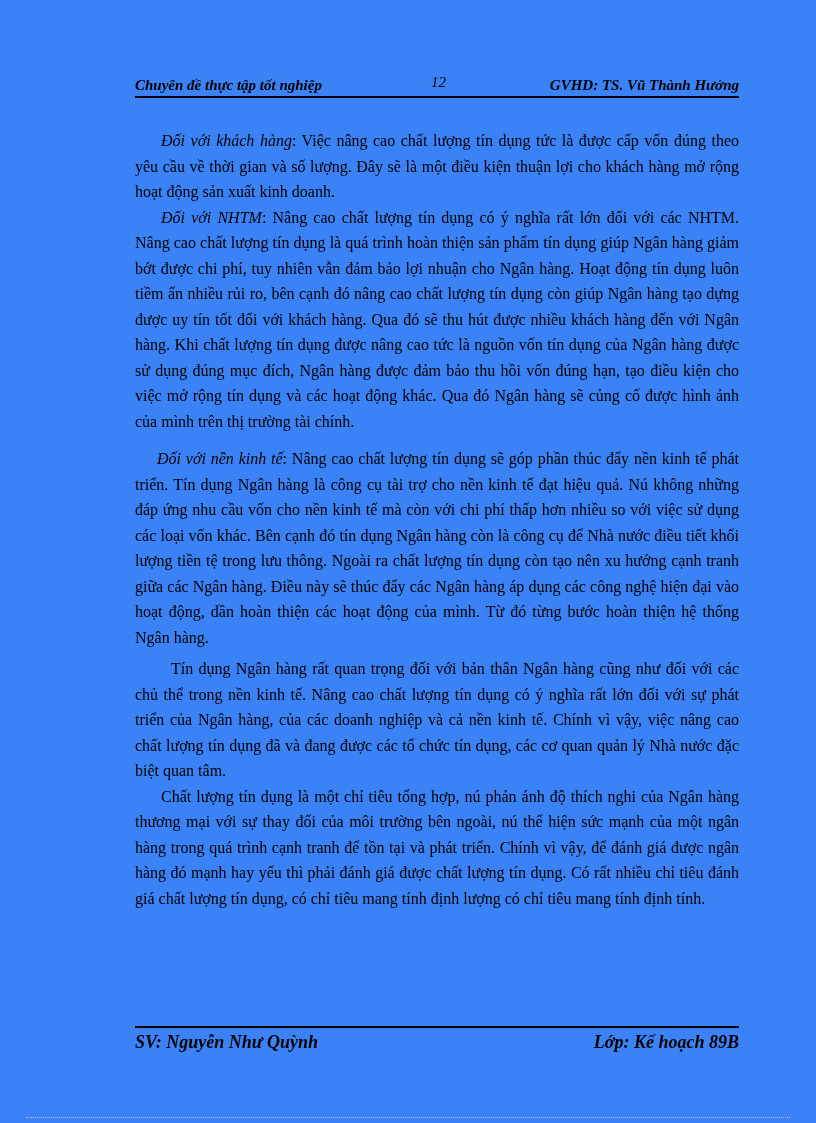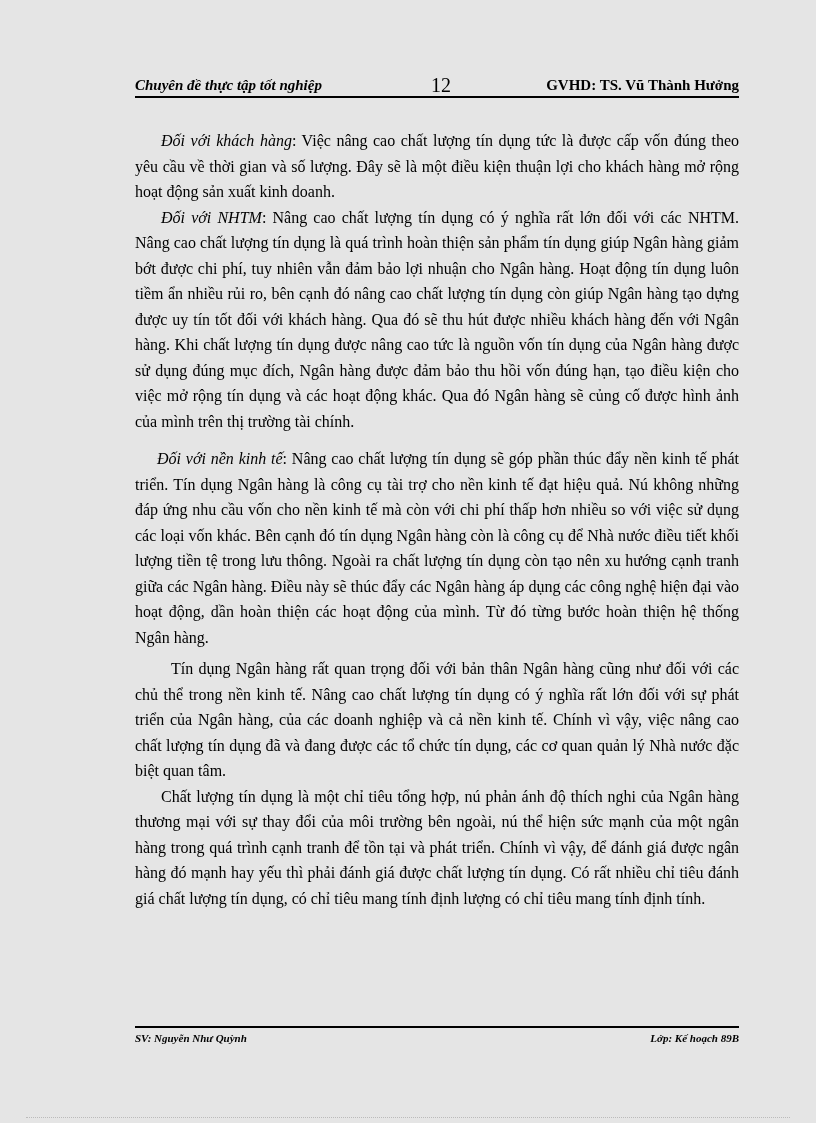--- a/index.html
+++ b/index.html
@@ -1,43 +1,43 @@
 <!DOCTYPE html>
 <html><head>
   <meta charset="utf-8">
   <style>
     html, body { margin: 0; padding: 0; background: #ffffff; }
     body { width: 816px; height: 1123px; position: relative; overflow: hidden; }
-    .page { position: absolute; left: 0; top: 0; width: 816px; height: 1123px; background: #e5e5e5; }
+    .page { position: absolute; left: 0; top: 0; width: 816px; height: 1123px; background: #3b82f6; }
     .header {
       position: absolute; left: 135px; top: 74px; width: 604px; height: 22px;
       border-bottom: 2px solid #000;
       font-family: "Liberation Serif", serif; font-size: 15px; color: #000;
     }
     .header .left { position: absolute; left: 0; top: 3px; font-style: italic; font-weight: bold; }
-    .header .pagenum { position: absolute; left: 296px; top: 0px; font-size: 20px; }
-    .header .right { position: absolute; right: 0; top: 3px; font-weight: bold; }
+    .header .pagenum { position: absolute; left: 296px; top: 0px; font-size: 15px; font-style: italic; }
+    .header .right { position: absolute; right: 0; top: 3px; font-style: italic; font-weight: bold; }
     .body {
       position: absolute; left: 135px; top: 128px; width: 604px;
       font-family: "Liberation Serif", serif; font-size: 16px; line-height: 25.5px; color: #000;
       text-align: justify;
     }
     .body p { margin: 0; text-indent: 26px; }
     .body p.indent2 { text-indent: 36px; }
     .body p.indent1 { text-indent: 22px; margin-top: 12px; }
     .body em { }
     .heading {
       font-weight: bold; margin: 0; padding-left: 26px; text-indent: -26px;
       text-align: justify; letter-spacing: 0.2px;
     }
     .heading .num { display: inline-block; width: 26px; text-indent: 0; }
     .footer {
       position: absolute; left: 135px; top: 1026px; width: 604px; height: 22px;
       border-top: 2px solid #000;
-      font-family: "Liberation Serif", serif; font-size: 11px; color: #000;
+      font-family: "Liberation Serif", serif; font-size: 18px; color: #000;
     }
     .footer .left { position: absolute; left: 0; top: 4px; font-style: italic; font-weight: bold; }
     .footer .right { position: absolute; right: 0; top: 4px; font-style: italic; font-weight: bold; }
     .bottom-dots {
       position: absolute; left: 26px; top: 1117px; width: 764px; height: 0;
       border-top: 1px dotted #bbb;
     }
   </style>
 </head>
 <body>

